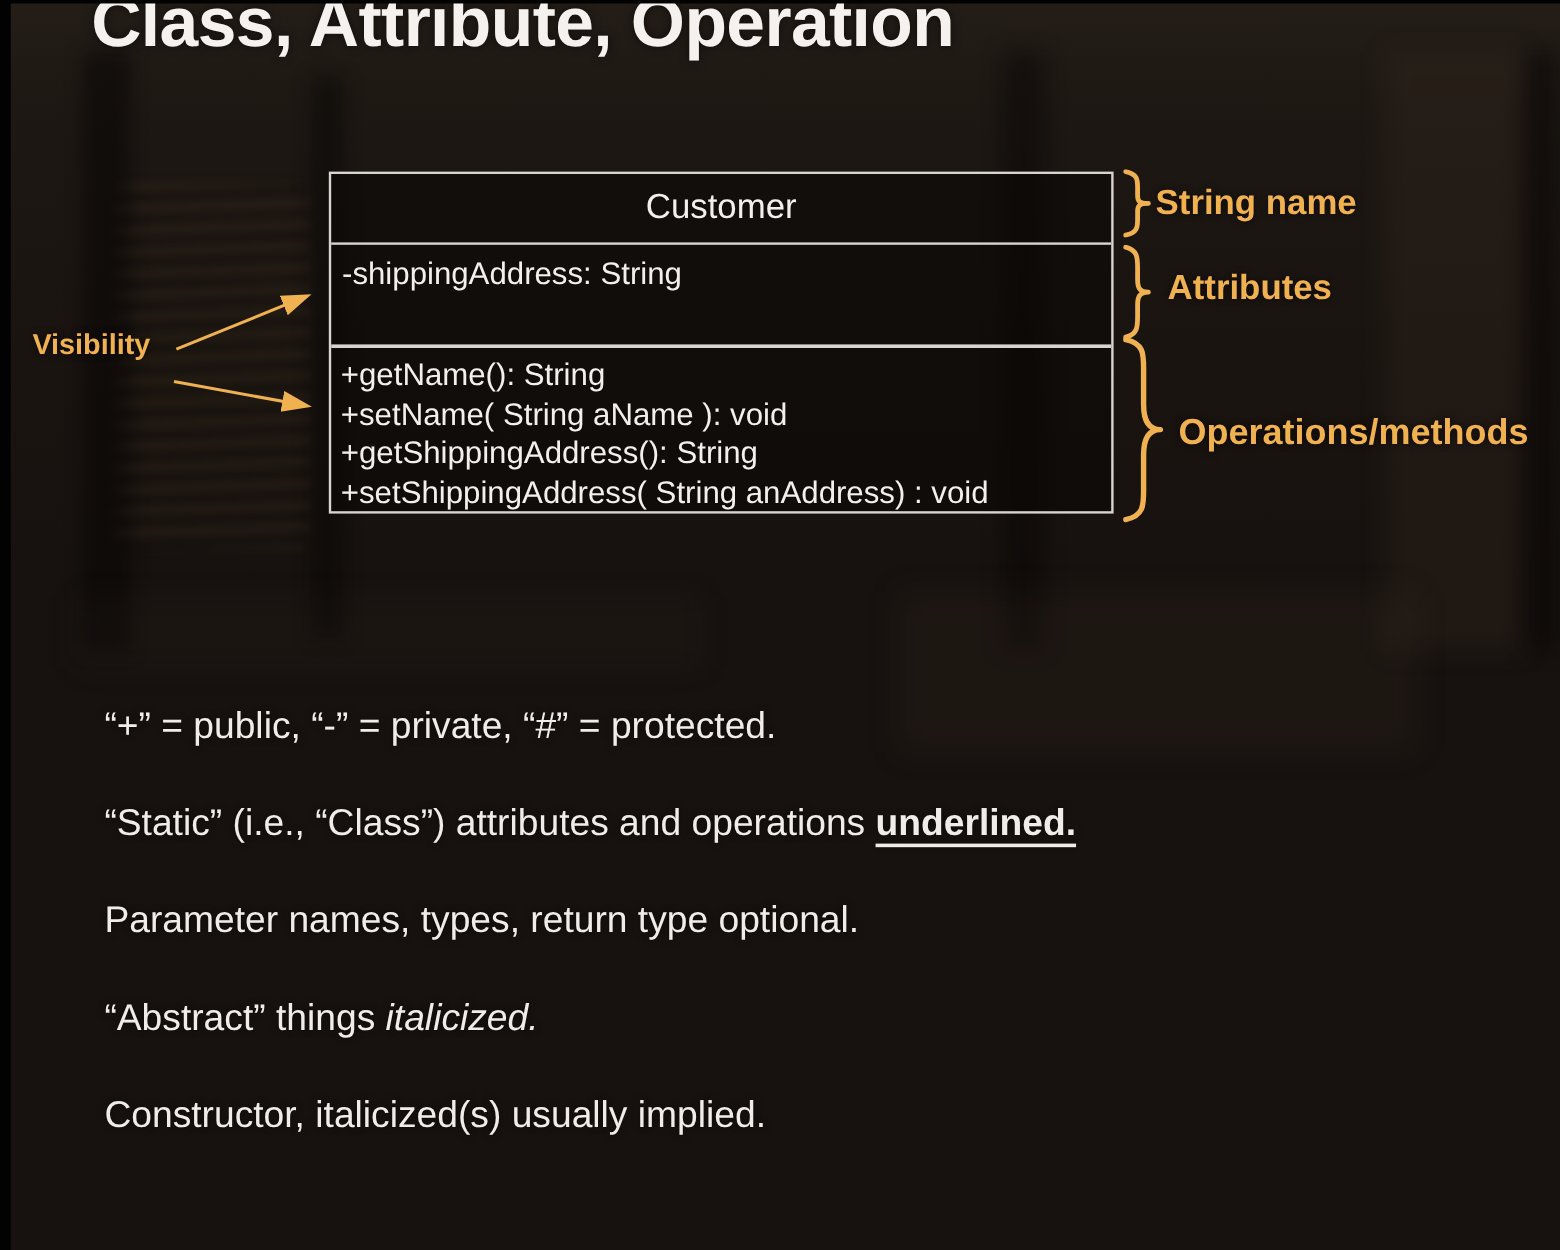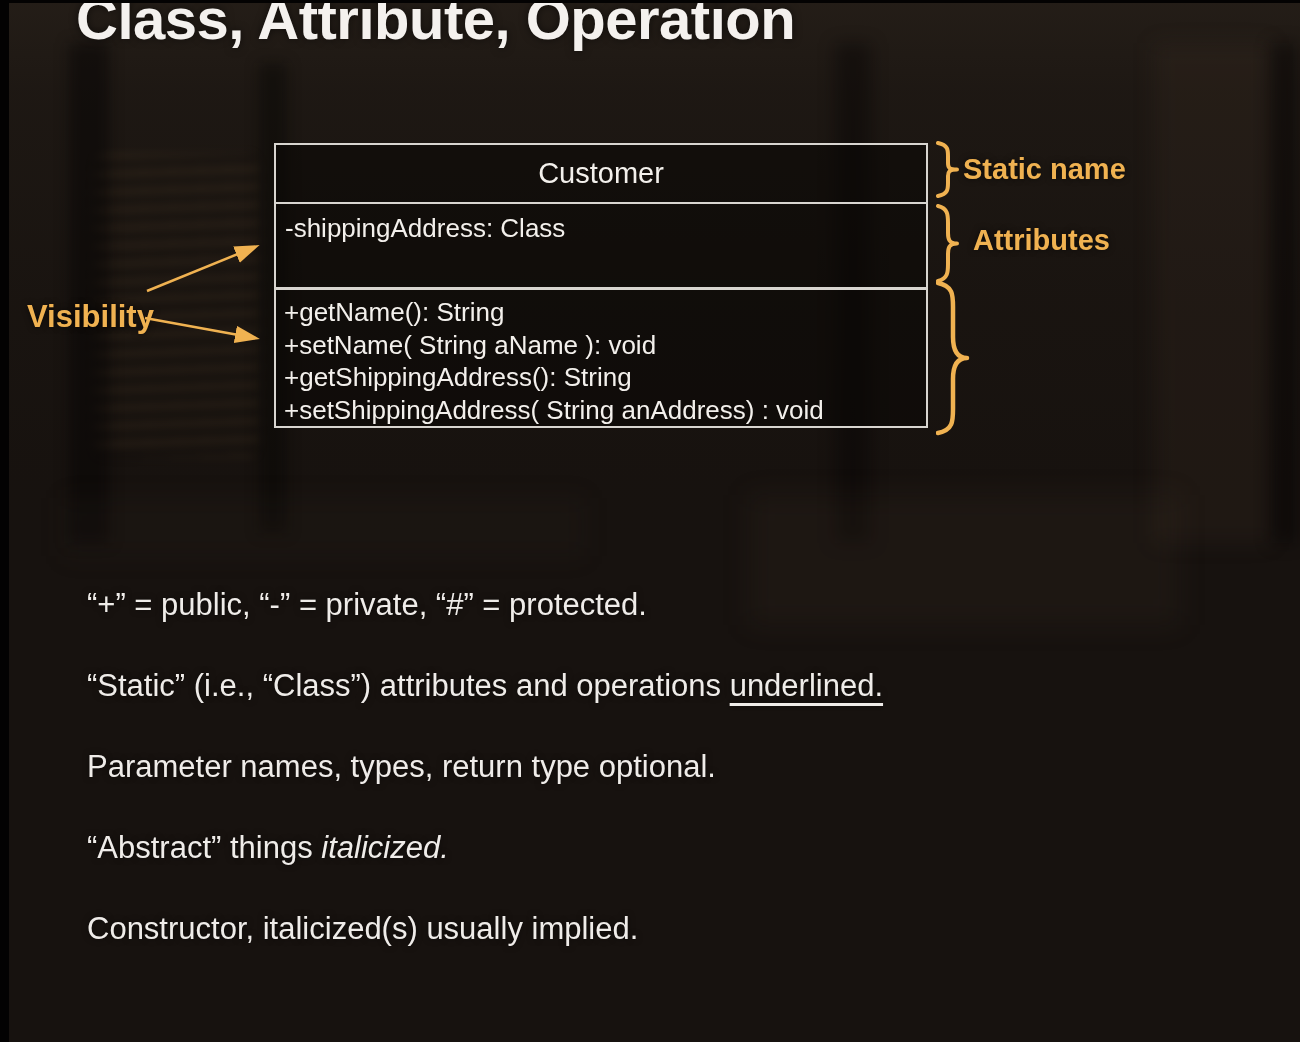--- a/index.html
+++ b/index.html
@@ -38,29 +38,29 @@
   .uml-attrs{box-sizing:border-box;height:87px;border-bottom:3px solid #d8d5d0;
              padding:8px 0 0 9px;font-size:26px;line-height:33px;}
   .uml-ops{box-sizing:border-box;flex:1;padding:6px 7px 0 8px;font-size:26px;line-height:32.5px;}
   .brace{position:absolute;z-index:2;color:#f0b251;}
   .brace svg{display:block;}
   .anno-label{position:absolute;z-index:2;color:#f0b251;font-weight:bold;font-size:29px;
               white-space:nowrap;text-shadow:0 0 6px rgba(0,0,0,0.6);}
   .lbl-class{left:954px;top:150px;}
   .lbl-attrs{left:964px;top:221px;}
   .lbl-ops{left:973px;top:341px;font-size:30px;}
-  .lbl-vis{left:18px;top:296px;font-size:31px;}
+  .lbl-vis{left:18px;top:271px;font-size:24px;}
   .arrows{position:absolute;left:0;top:0;z-index:2;pointer-events:none;}
 
   
   .notes{position:absolute;left:78px;top:575px;width:960px;z-index:2;
          color:#efece9;font-size:31px;line-height:54px;
          text-shadow:0 0 6px rgba(0,0,0,0.5);}
   .notes p{margin:0 0 27px 0;}
-  .seg-underline{text-decoration:underline;text-decoration-thickness:3px;text-underline-offset:7px;}
+  .seg-underline{text-decoration:underline;text-decoration-thickness:3px;text-underline-offset:7px;font-weight:bold;}
   .seg-italic{font-style:italic;}
 </style>
 </head>
 <body>
 
 <div class="slide">
 
   <div class="decor">
     <div class="shelves"></div>
     <div class="bar-a"></div>
@@ -70,21 +70,21 @@
     <div class="bar-d"></div>
     <div class="glow-low"></div>
     <div class="band-low"></div>
   </div>
 
   <div class="title">Class, Attribute, Operation</div>
 
   <div class="uml-box">
     <div class="uml-title">Customer</div>
     <div class="uml-attrs">
-        <div>-shippingAddress: Class</div>
+        <div>-shippingAddress: String</div>
       </div>
     <div class="uml-ops">
         <div>+getName(): String</div>
         <div>+setName( String aName ): void</div>
         <div>+getShippingAddress(): String</div>
         <div>+setShippingAddress( String anAddress) : void</div>
       </div>
   </div>
 
   <div class="brace" style="left:927px;top:138px;">
@@ -96,22 +96,23 @@
     <svg width="24" height="79" viewBox="0 0 24 79" fill="none" stroke="currentColor" stroke-width="4" stroke-linecap="round" stroke-linejoin="round">
       <path d="M2,2 C12,4.5 12,11 12,19 L12,29 C12,35 13,39.5 21,39.5 C13,39.5 12,44 12,50 L12,60 C12,68 12,74.5 2,77"></path>
     </svg>
   </div>
   <div class="brace" style="left:927px;top:277px;">
     <svg width="34" height="156" viewBox="0 0 34 156" fill="none" stroke="currentColor" stroke-width="4.5" stroke-linecap="round" stroke-linejoin="round">
       <path d="M2,3 C17,6 17,15 17,27 L17,57 C17,67 19,78 31,78 C19,78 17,89 17,99 L17,129 C17,141 17,150 2,153"></path>
     </svg>
   </div>
 
-  <div class="anno-label lbl-class">Static name</div>
+  <div class="anno-label lbl-class">String name</div>
   <div class="anno-label lbl-attrs">Attributes</div>
+  <div class="anno-label lbl-ops">Operations/methods</div>
   <div class="anno-label lbl-vis">Visibility</div>
 
   <svg class="arrows" width="300" height="400" viewBox="0 0 300 400">
     <defs>
       <marker id="ah" markerWidth="10" markerHeight="8" refX="8" refY="3.5" orient="auto">
         <path d="M0,0 L10,3.5 L0,7 Z" fill="#f0b251"></path>
       </marker>
     </defs>
     <line x1="138" y1="288" x2="246" y2="244" stroke="#f0b251" stroke-width="2.5" marker-end="url(#ah)"></line>
     <line x1="136" y1="315" x2="246" y2="335" stroke="#f0b251" stroke-width="2.5" marker-end="url(#ah)"></line>

